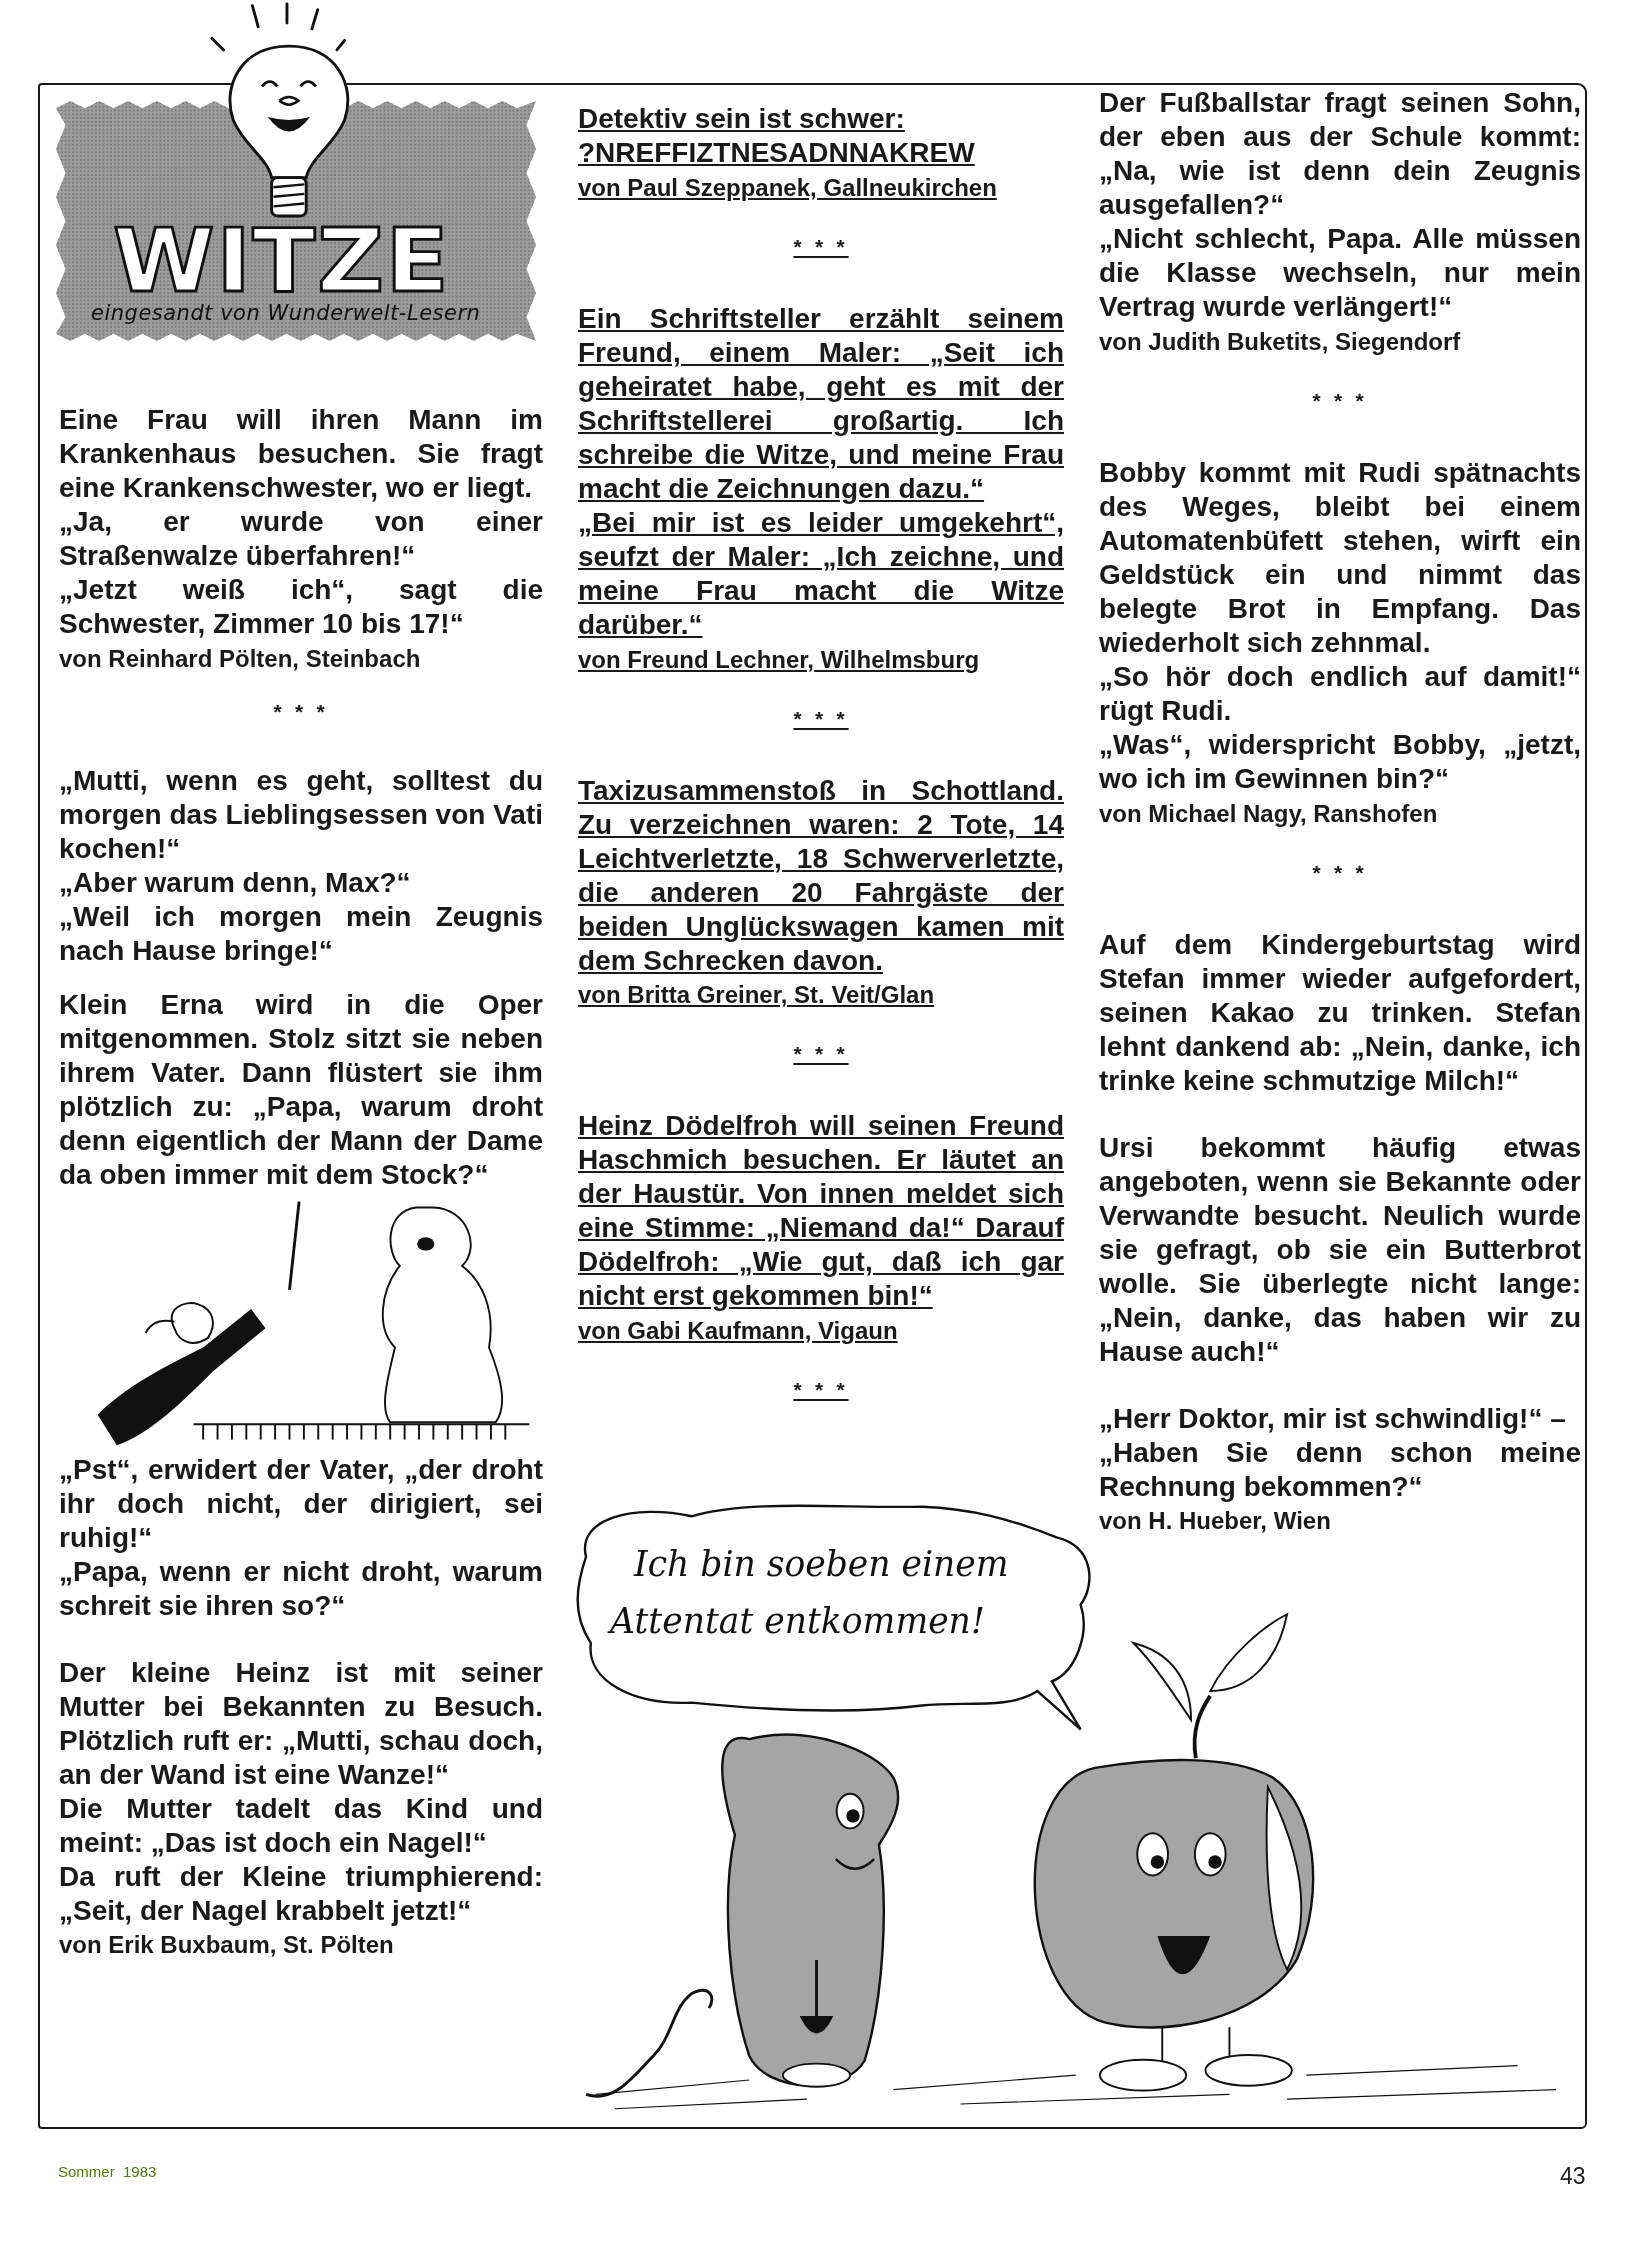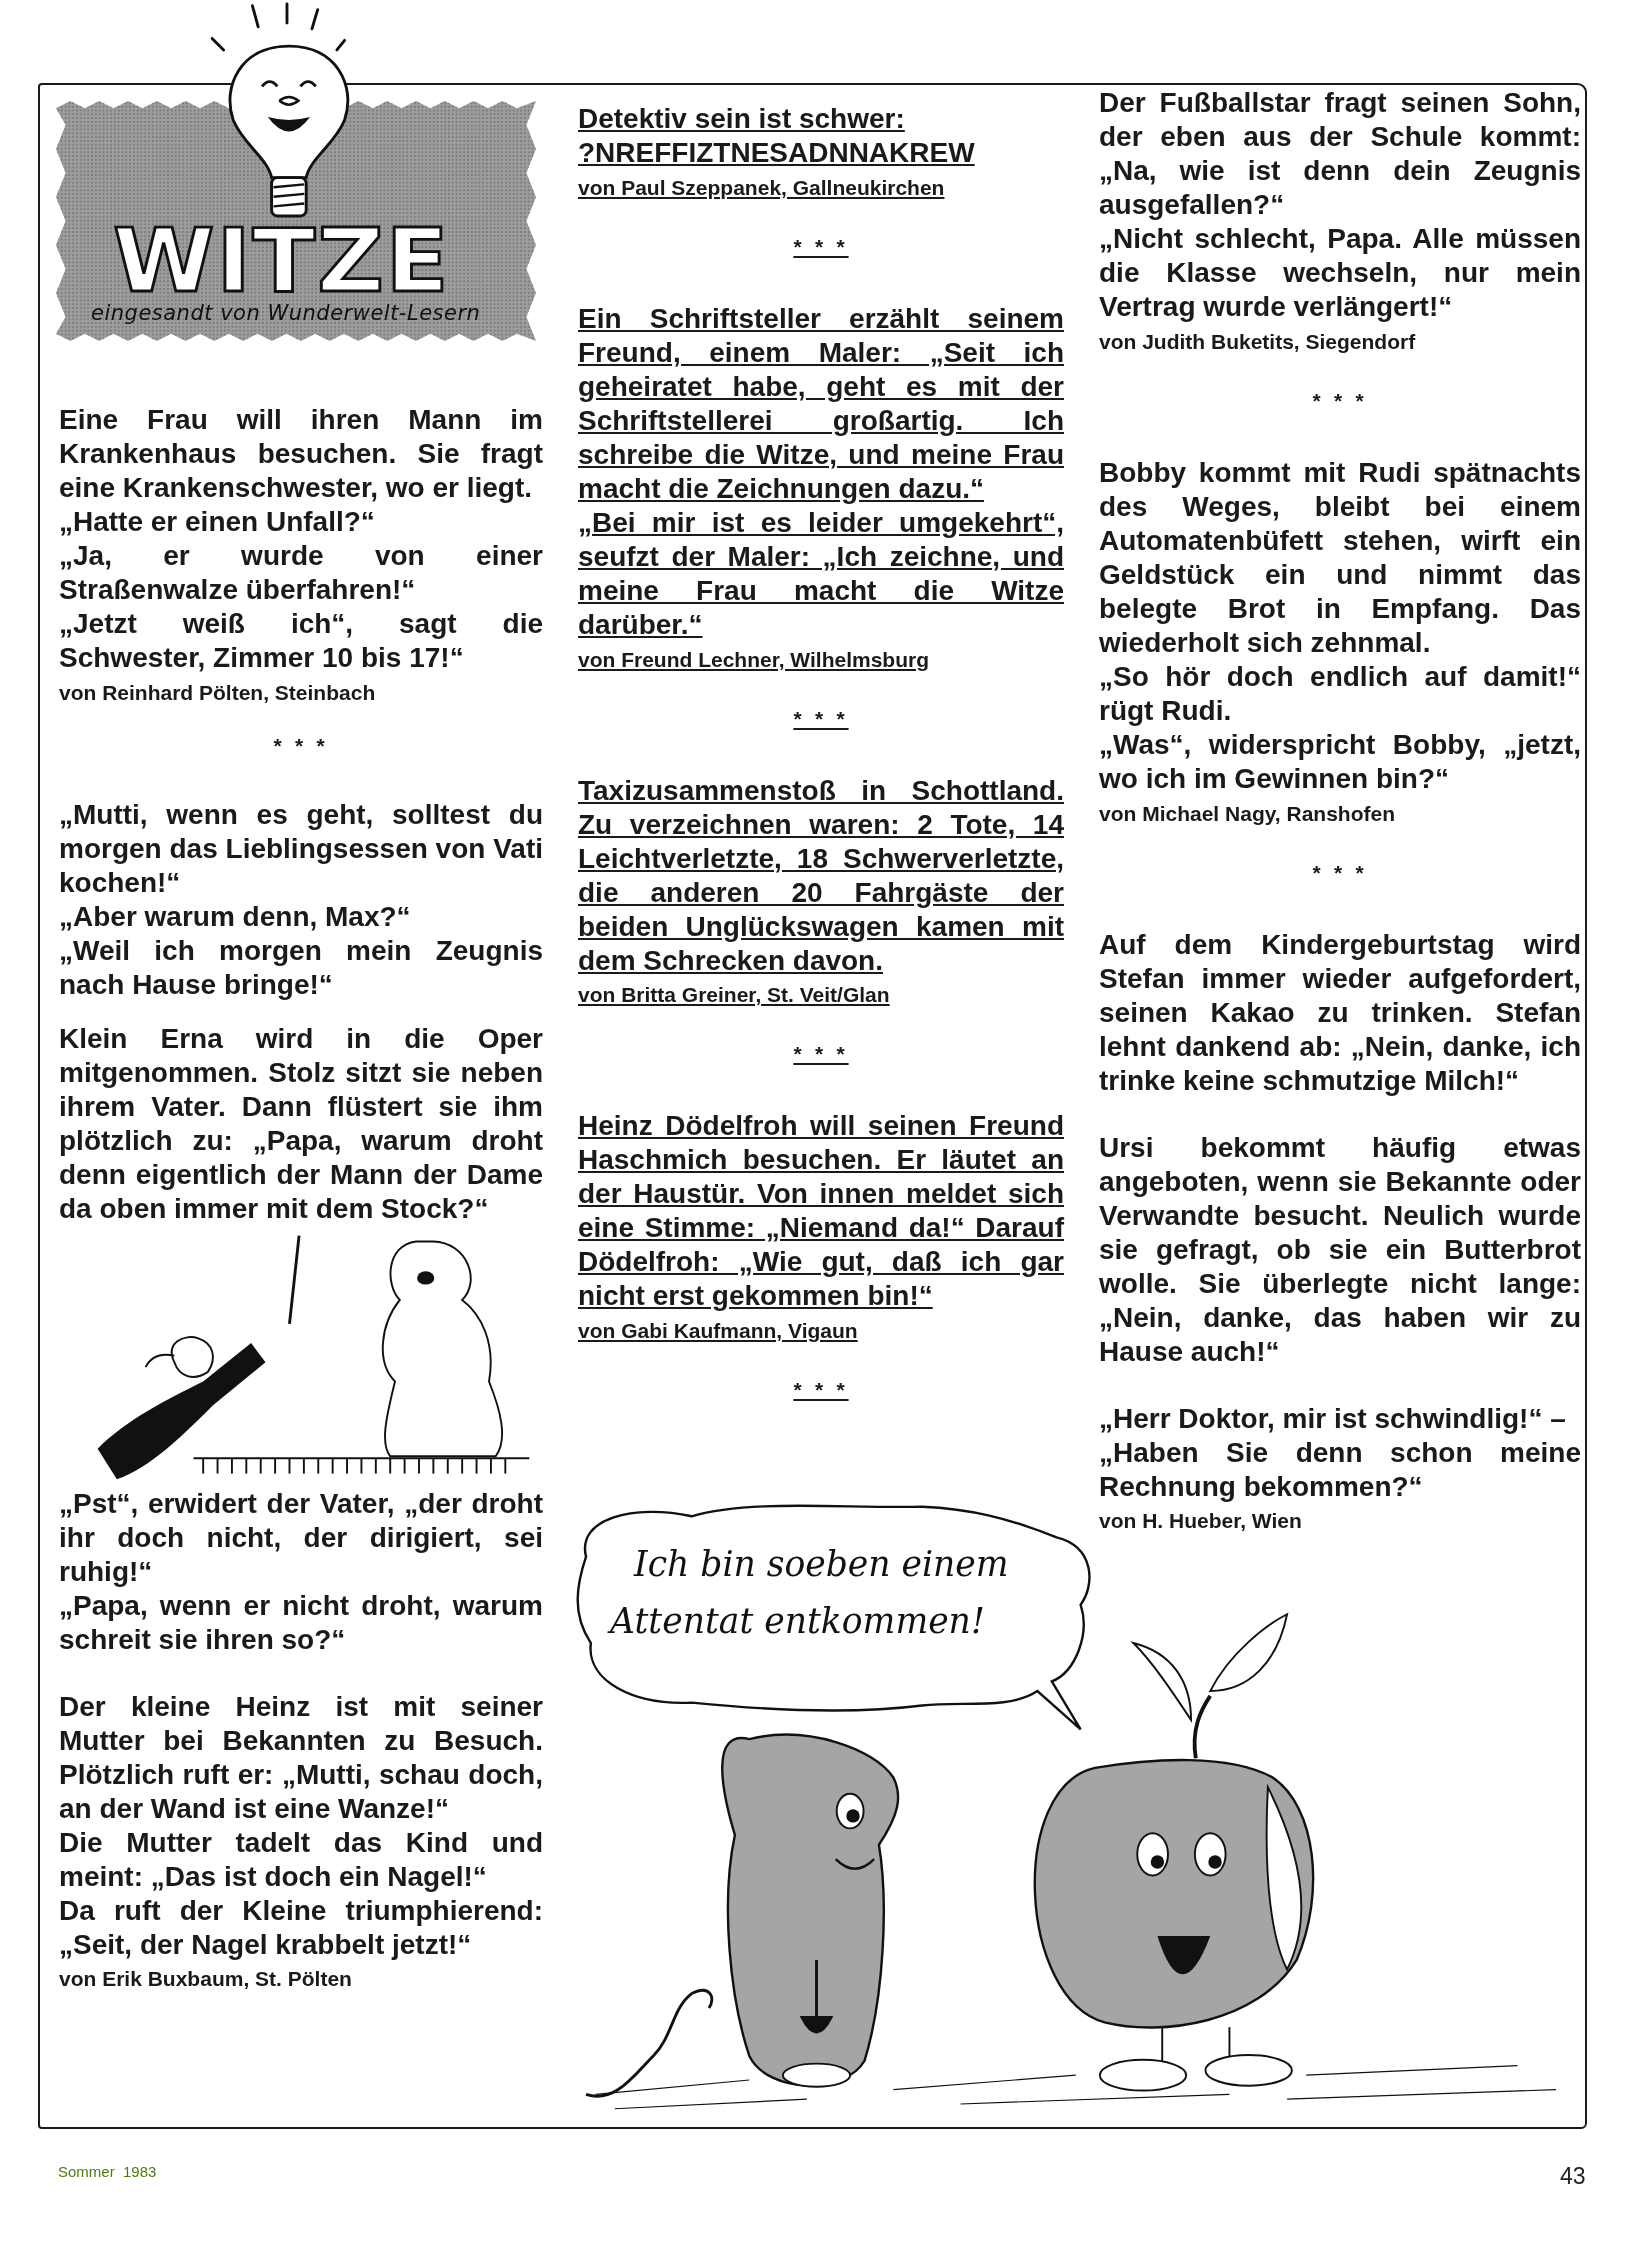--- a/index.html
+++ b/index.html
@@ -25,21 +25,21 @@
     color: #ffffff; -webkit-text-stroke: 2.9px #111; line-height: 1; transform: scaleY(0.95);
   }
   .witze-sub {
     position: absolute; left: 91px; top: 301px; width: 432px;
     font-family: "DejaVu Sans", sans-serif; font-size: 21px; color: #111; font-style: italic;
     letter-spacing: 0.5px;
   }
 
   .col { position: absolute; font-weight: bold; font-size: 28px; line-height: 34px; text-align: justify; }
   .col p { margin: 0; }
-  .col .by { font-size: 21px; line-height: 27px; margin-top: 3.8px; text-align: left; }
+  .col .by { font-size: 24px; line-height: 27px; margin-top: 3.8px; text-align: left; }
   .col .stars { text-align: center; font-size: 21px; letter-spacing: 3.8px; }
   .col .title { text-align: left; }
 
   .col-left { left: 59px; top: 403px; width: 484px; }
   .col-mid { left: 578px; top: 102px; width: 486px; text-decoration: underline; }
   .col-right { left: 1099px; top: 86px; width: 482px; }
 
   .footer-left { position: absolute; left: 58px; top: 2163px; font-size: 15px; color: #4d7c0f; }
   .footer-right { position: absolute; left: 1560px; top: 2163px; font-size: 23px; color: #222; }
 
@@ -73,21 +73,20 @@
       <line x1="94" y1="205" x2="126" y2="202"></line>
       <line x1="94" y1="215" x2="126" y2="212"></line>
     </g>
 </svg>
 <div class="witze-title">WITZE</div>
 <div class="witze-sub">eingesandt von Wunderwelt-Lesern</div>
 
 <div class="col col-left">
   <div>
     <p>Eine Frau will ihren Mann im Krankenhaus besuchen. Sie fragt eine Krankenschwester, wo er liegt.</p>
-    <p>„Hatte er einen Unfall?“</p>
     <p>„Ja, er wurde von einer Straßenwalze überfahren!“</p>
     <p>„Jetzt weiß ich“, sagt die Schwester, Zimmer 10 bis 17!“</p>
     <p class="by">von Reinhard Pölten, Steinbach</p>
   </div>
   <p class="stars" style="margin:23px 0 35px">* * *</p>
   <div>
     <p>„Mutti, wenn es geht, solltest du morgen das Lieblingsessen von Vati kochen!“</p>
     <p>„Aber warum denn, Max?“</p>
     <p>„Weil ich morgen mein Zeugnis nach Hause bringe!“</p>
   </div>

